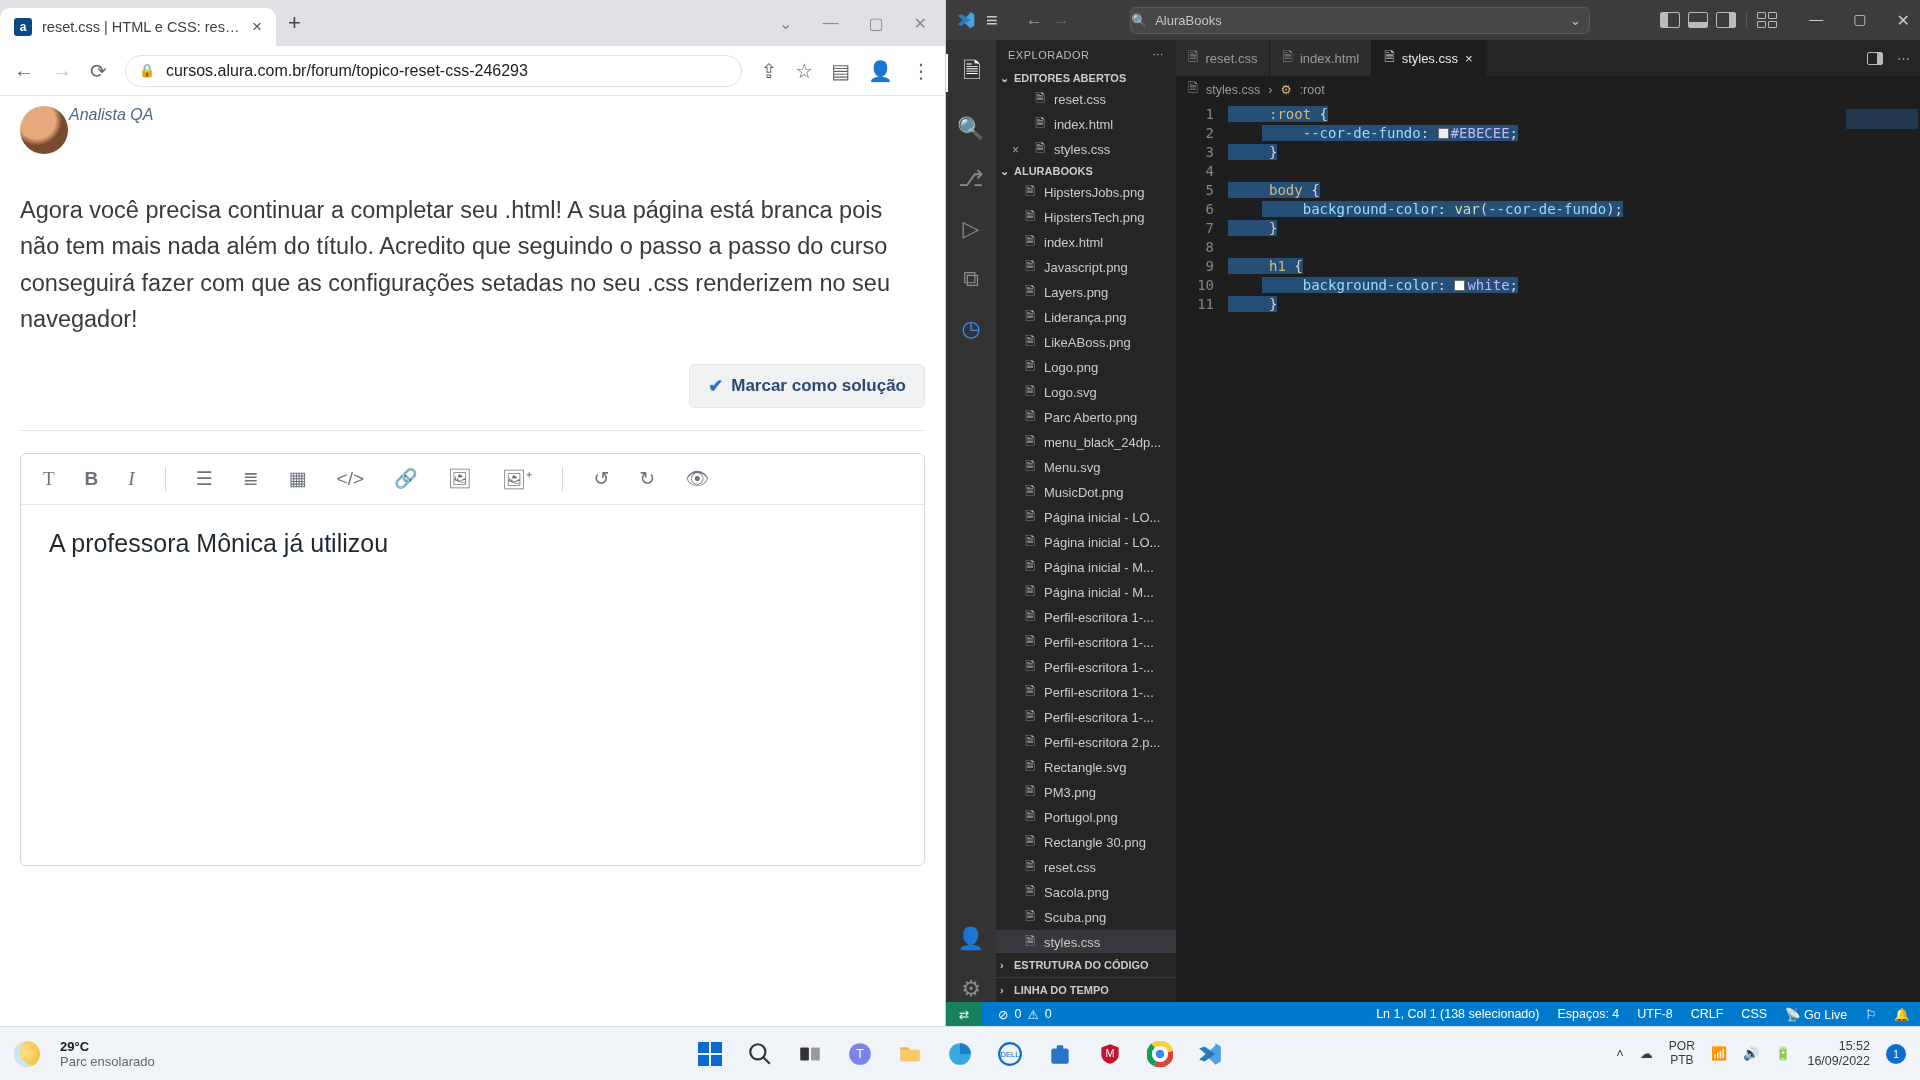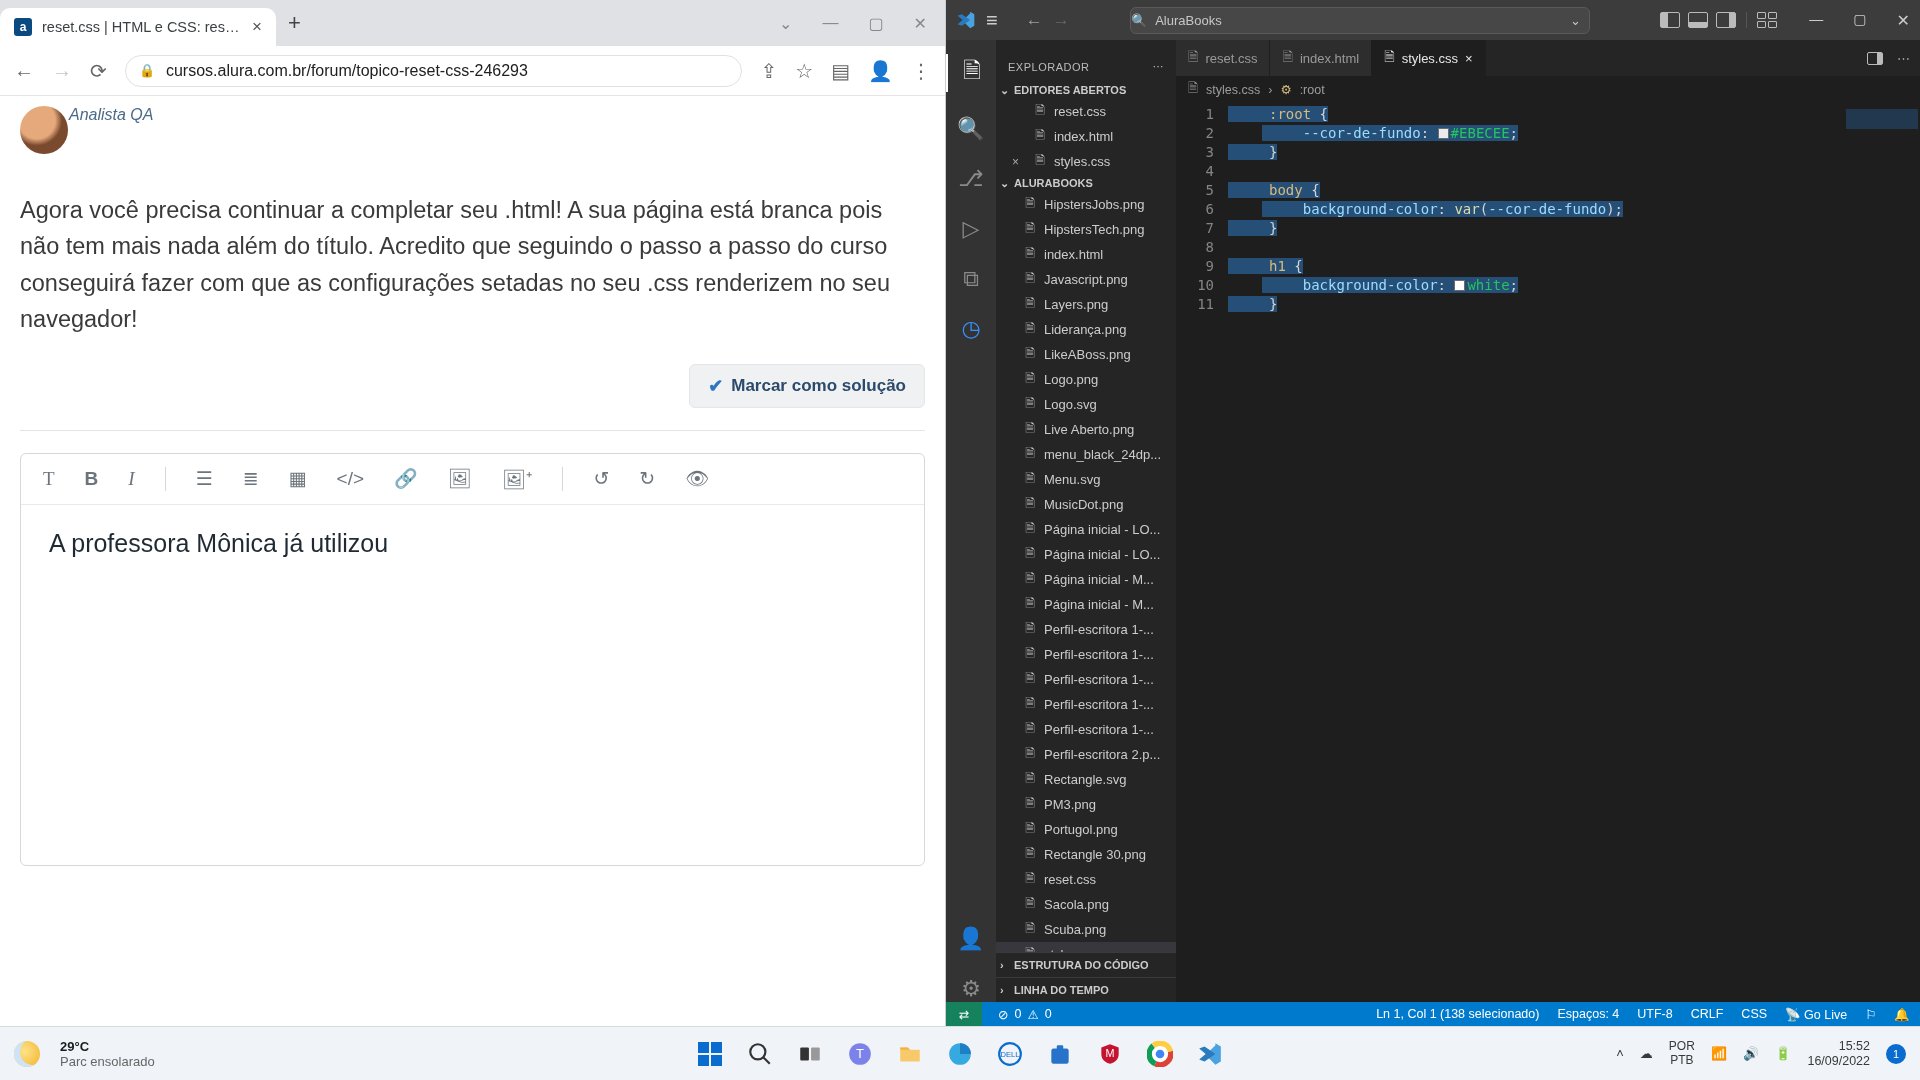--- a/index.html
+++ b/index.html
@@ -52,21 +52,21 @@
 .vs-layout-icns .grid { width:20px; height:16px; display:grid; grid-template-columns:1fr 1fr; grid-template-rows:1fr 1fr; gap:2px; }
 .vs-layout-icns .grid div{border:1.5px solid #bbb; border-radius:1px;}
 .vs-win { margin-left:22px; display:flex; gap:30px; font-size:14px; color:#ccc; }
 .vs-win .x{font-size:16px;}
 
 .vs-body { flex:1; display:flex; min-height:0; }
 .activity { width:50px; background:#333333; display:flex; flex-direction:column; align-items:center; padding-top:14px; gap:24px; color:#8a8a8a; font-size:22px; }
 .activity .icn.active { color:#fff; border-left:2px solid #fff; padding-left:0; width:100%; text-align:center; }
 .activity .spacer { flex:1; }
 .sidebar { width:180px; background:#252526; display:flex; flex-direction:column; min-height:0; }
-.side-head { display:flex; align-items:center; justify-content:space-between; padding:8px 12px; font-size:11px; letter-spacing:0.5px; color:#bbb;margin-top:12px; }
+.side-head { display:flex; align-items:center; justify-content:space-between; padding:8px 12px; font-size:11px; letter-spacing:0.5px; color:#bbb; }
 .side-section { font-size:11px; font-weight:700; color:#ccc; padding:3px 6px 3px 18px; position:relative; }
 .side-section .chev{ position:absolute; left:4px; }
 .tree { overflow-y:auto; flex:1; font-size:13px; }
 .tree-item { display:flex; align-items:center; gap:6px; padding:2px 4px 2px 26px; color:#ccc; white-space:nowrap; overflow:hidden; text-overflow:ellipsis; }
 .tree-item .ficon { width:16px; flex-shrink:0; text-align:center; font-size:12px; color:#c5c5c5; }
 .tree-item.open-editor { padding-left:16px; }
 .tree-item .cls { margin-right:2px; font-size:12px; color:#aaa; width:12px; }
 .tree-item.selected { background:#37373d; }
 .side-bottom .side-section { border-top:1px solid #3a3a3a; padding-top:6px; padding-bottom:6px;}
 
@@ -80,21 +80,21 @@
 .tab-actions .sq::after{content:"";position:absolute;right:0;top:0;bottom:0;width:35%;background:#bbb;}
 .breadcrumbs { display:flex; align-items:center; gap:8px; padding:3px 12px; font-size:12.5px; color:#9d9d9d; background:#1e1e1e; }
 .breadcrumbs .sym { color:#d7ba7d; }
 .code-wrap { display:flex; flex:1; font-family: Consolas, monospace; font-size:14px; position:relative;}
 .gutter { width:52px; text-align:right; color:#858585; padding:2px 14px 0 0; user-select:none; line-height:19px;}
 .code { flex:1; padding-top:2px; line-height:19px; white-space:pre; }
 .tok-sel { background:#264f78;padding-left:41px; }
 .tok-y { color:#d7ba7d; }
 .tok-b { color:#9cdcfe; }
 .tok-fn { color:#dcdcaa; }
-.tok-c { color:#22c55e; }
+.tok-c { color:#c4b5fd; }
 .tok-w { color:#d4d4d4; }
 .swatch { display:inline-block; width:11px; height:11px; border:1px solid #6c6c6c; vertical-align:-1px; margin-right:2px;}
 .minimap { position:absolute; top:0; right:0; width:80px; height:40px; }
 .minimap .hl{ position:absolute; top:6px; right:2px; width:72px; height:20px; background:#264f78; opacity:0.55;}
 
 .statusbar { height:24px; background:#007acc; color:#fff; display:flex; align-items:center; font-size:12.5px; padding:0 10px; gap:14px; position:relative;}
 .statusbar .remote { position:absolute; left:0; top:0; bottom:0; width:36px; background:#16825d; display:flex; align-items:center; justify-content:center; }
 .statusbar .left { margin-left:42px; display:flex; gap:6px; align-items:center; }
 .statusbar .right { margin-left:auto; display:flex; gap:18px; align-items:center; }
 
@@ -292,21 +292,21 @@
             <div class="tree-item">
               <span class="ficon">🗎</span>
               <span>Logo.png</span>
             </div>
             <div class="tree-item">
               <span class="ficon">🗎</span>
               <span>Logo.svg</span>
             </div>
             <div class="tree-item">
               <span class="ficon">🗎</span>
-              <span>Live Aberto.png</span>
+              <span>Parc Aberto.png</span>
             </div>
             <div class="tree-item">
               <span class="ficon">🗎</span>
               <span>menu_black_24dp...</span>
             </div>
             <div class="tree-item">
               <span class="ficon">🗎</span>
               <span>Menu.svg</span>
             </div>
             <div class="tree-item">

